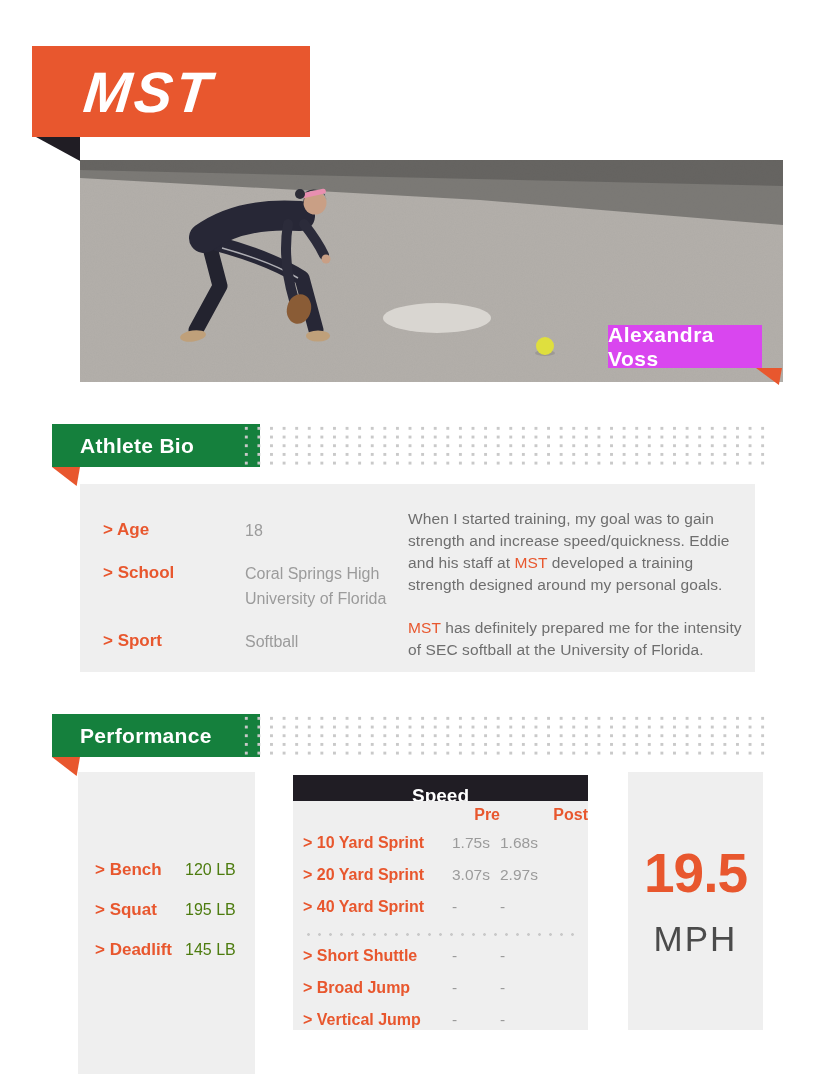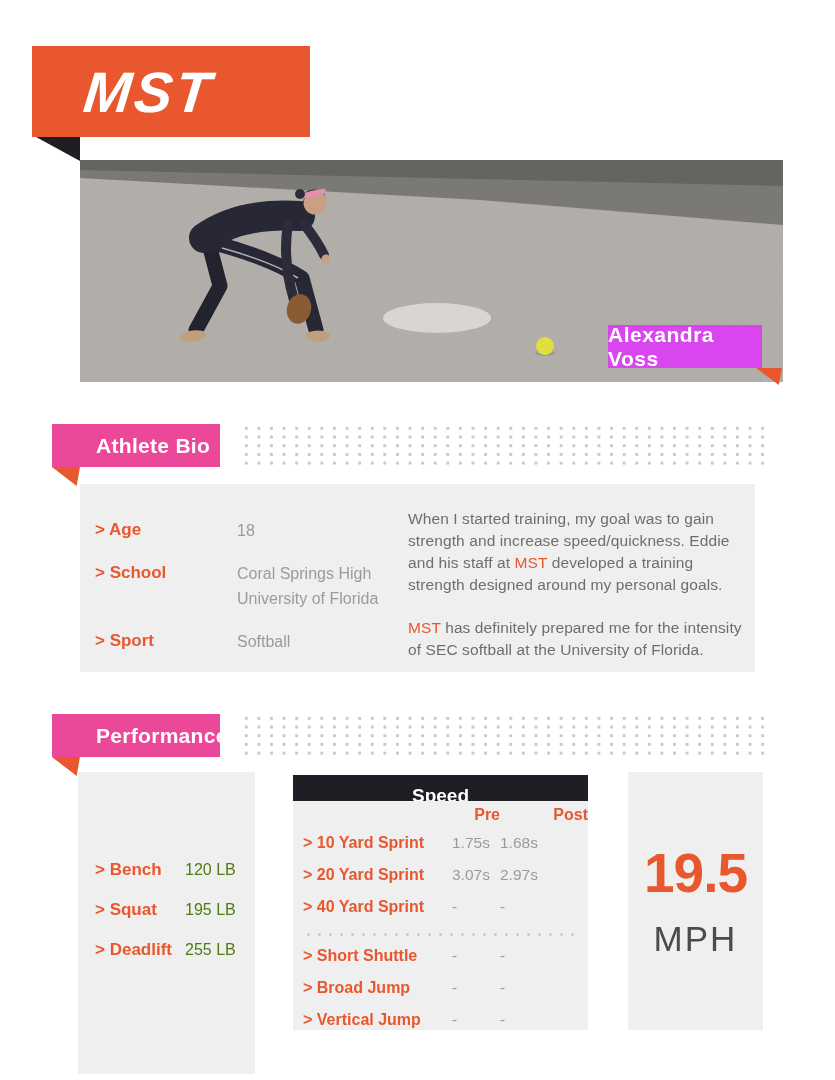--- a/index.html
+++ b/index.html
@@ -33,37 +33,37 @@
     display:flex; align-items:center; justify-content:center;
   }
   .name-plate span { color:#ffffff; font-size:21px; font-weight:bold; letter-spacing:0.5px; }
   .name-fold {
     left:756px; top:368px; width:26px; height:17px; background:#E8572E;
     clip-path:polygon(0 0, 100% 0, 88% 100%);
   }
 
   
   .section-box {
-    width:168px; height:43px; background:#ec4899; display:flex; align-items:center;
-    padding-left:44px;
+    width:208px; height:43px; background:#15803d; display:flex; align-items:center;
+    padding-left:28px;
   }
   .section-box span { color:#ffffff; font-size:21px; font-weight:bold; letter-spacing:0.3px; }
   .section-fold {
     width:28px; height:19px; background:#E8572E;
     clip-path:polygon(0 0, 100% 0, 88% 100%);
   }
   .dots {
     width:526px; height:44px;
     background-image:radial-gradient(circle, #C9C9C9 1.5px, rgba(0,0,0,0) 1.7px);
     background-size:12.6px 8.7px;
   }
 
   
   .bio-panel { left:80px; top:484px; width:675px; height:188px; background:#EFEFEF; }
-  .bio-fields { position:absolute; left:15px; top:36px; }
+  .bio-fields { position:absolute; left:23px; top:36px; }
   .bio-field { display:grid; grid-template-columns:142px auto; margin-bottom:20px; }
   .bio-label { color:#E8572E; font-size:17px; font-weight:bold; line-height:20px; }
   .bio-value { color:#9B9B9B; font-size:16px; line-height:25px; margin-top:-2px; }
   .testimonial {
     position:absolute; left:328px; top:24px; width:336px;
     color:#6E6E6E; font-size:15.5px; line-height:1.42; letter-spacing:0.1px;
   }
   .testimonial p { margin-bottom:21px; }
   .testimonial .hl { color:#E8572E; }
 
@@ -195,21 +195,21 @@
     <div class="strength-row">
       <div class="strength-label">&gt; Bench</div>
       <div class="strength-value">120 LB</div>
     </div>
     <div class="strength-row">
       <div class="strength-label">&gt; Squat</div>
       <div class="strength-value">195 LB</div>
     </div>
     <div class="strength-row">
       <div class="strength-label">&gt; Deadlift</div>
-      <div class="strength-value">255 LB</div>
+      <div class="strength-value">145 LB</div>
     </div>
   </div>
 
 <div class="abs speed-header">
   <span>Speed</span>
 </div>
 <div class="abs speed-panel">
   <div class="speed-cols">
     <div></div>
     <div class="speed-col-h">Pre</div>

